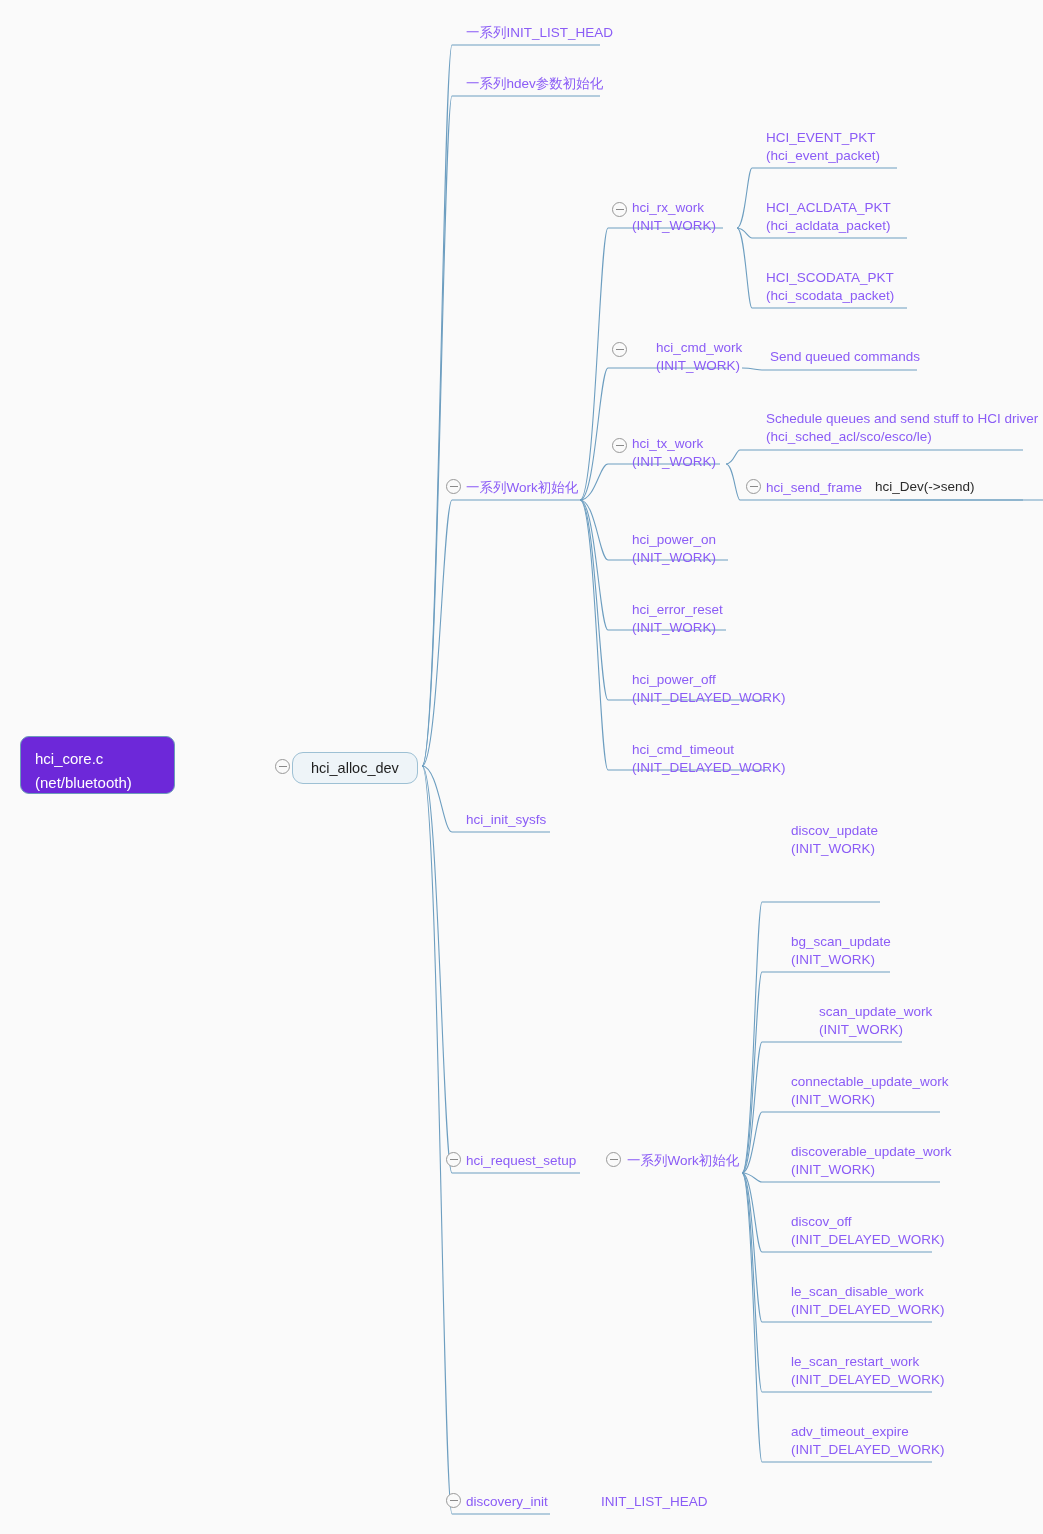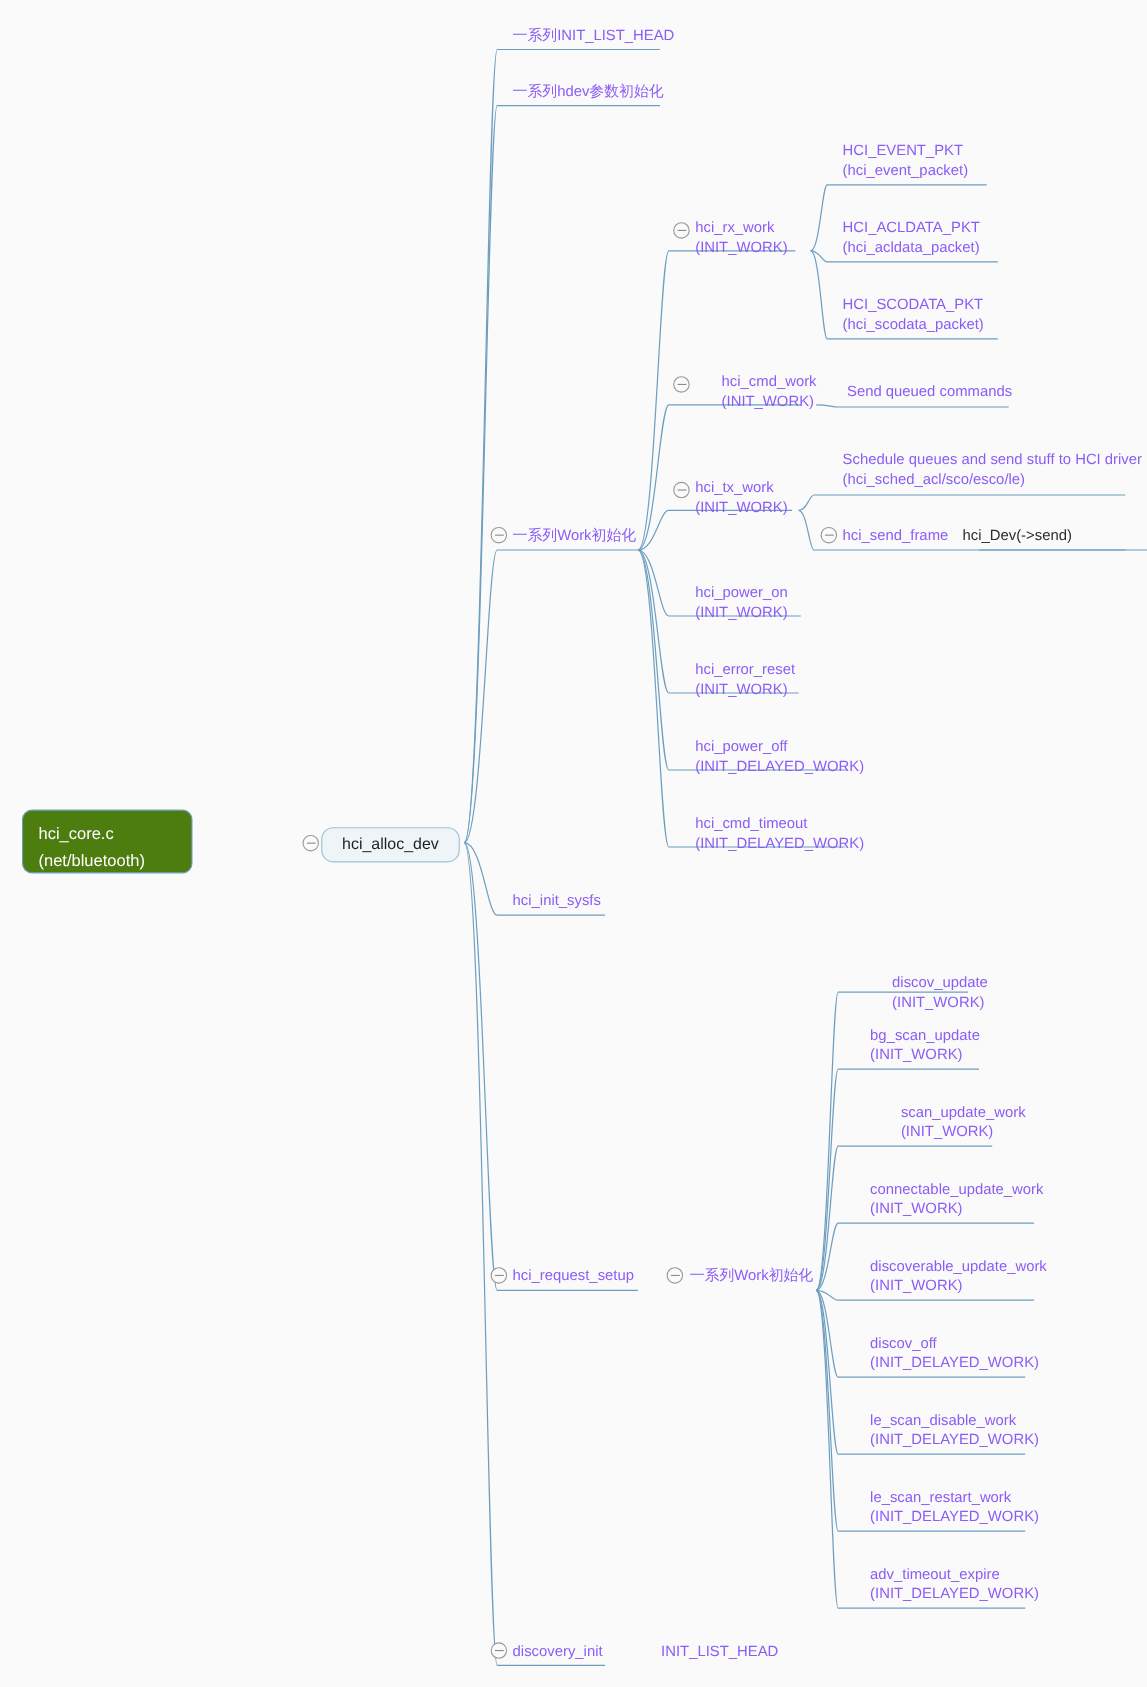--- a/index.html
+++ b/index.html
@@ -16,21 +16,21 @@
   .node .txt{
     font-size:13.5px;
     color:#8b5cf6;
     line-height:18px;
     white-space:nowrap;
   }
   .node .txt .l2{display:block;}
   
   .root-box{
     position:absolute;
-    background:#4d7c0f;
+    background:#6d28d9;
     border:1px solid #6c9cb9;
     border-radius:9px;
     color:#ffffff;
     font-size:15px;
     line-height:24px;
     padding:10px 14px;
     box-sizing:border-box;
   }
   
   .boxed{
@@ -169,21 +169,21 @@
     </div>
   <div id="cmd-children">
       <div class="node" style="left: 770px; top: 347px;"><span class="txt">Send queued commands</span></div>
     </div>
   <div id="tx-children">
       <div class="node" style="left: 766px; top: 409px;"><span class="txt">Schedule queues and send stuff to HCI driver<span class="l2">(hci_sched_acl/sco/esco/le)</span></span></div>
       <div class="toggle" style="left: 746px; top: 479px;"></div>
       <div class="node" style="left: 766px; top: 478px;"><span class="txt">hci_send_frame</span></div>
     </div>
   <div id="req-children">
-      <div class="node" style="left: 791px; top: 884px; margin-left: 20px;"><span class="txt">discov_update<span class="l2">(INIT_WORK)</span></span></div>
+      <div class="node" style="left: 791px; top: 821px;"><span class="txt">discov_update<span class="l2">(INIT_WORK)</span></span></div>
       <div class="node" style="left: 791px; top: 932px;"><span class="txt">bg_scan_update<span class="l2">(INIT_WORK)</span></span></div>
       <div class="node" style="left: 791px; top: 1002px; margin-left: 28px;"><span class="txt">scan_update_work<span class="l2">(INIT_WORK)</span></span></div>
       <div class="node" style="left: 791px; top: 1072px;"><span class="txt">connectable_update_work<span class="l2">(INIT_WORK)</span></span></div>
       <div class="node" style="left: 791px; top: 1142px;"><span class="txt">discoverable_update_work<span class="l2">(INIT_WORK)</span></span></div>
       <div class="node" style="left: 791px; top: 1212px;"><span class="txt">discov_off<span class="l2">(INIT_DELAYED_WORK)</span></span></div>
       <div class="node" style="left: 791px; top: 1282px;"><span class="txt">le_scan_disable_work<span class="l2">(INIT_DELAYED_WORK)</span></span></div>
       <div class="node" style="left: 791px; top: 1352px;"><span class="txt">le_scan_restart_work<span class="l2">(INIT_DELAYED_WORK)</span></span></div>
       <div class="node" style="left: 791px; top: 1422px;"><span class="txt">adv_timeout_expire<span class="l2">(INIT_DELAYED_WORK)</span></span></div>
     </div>
 

